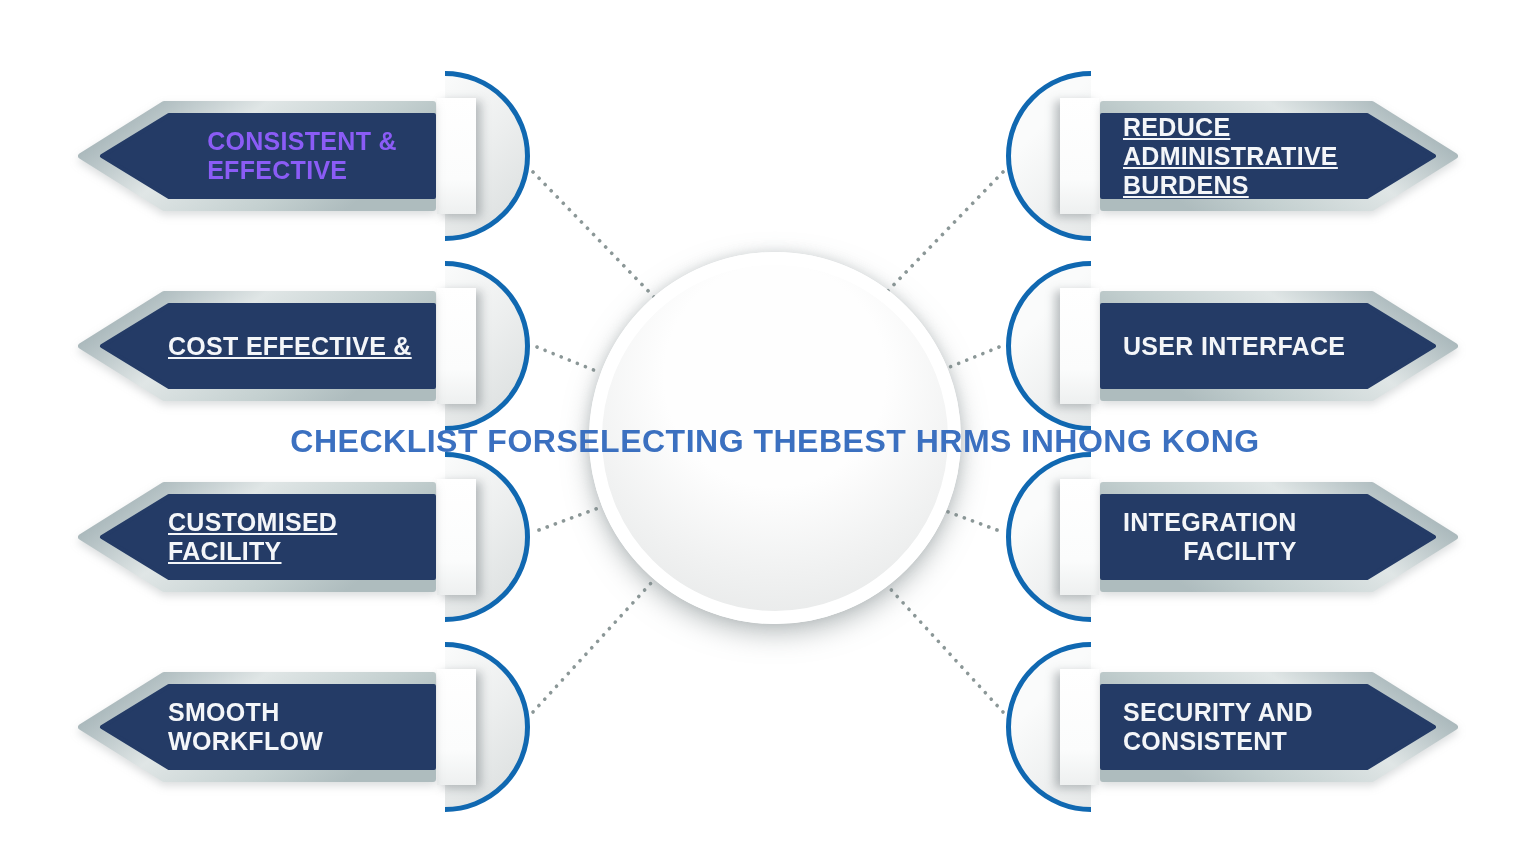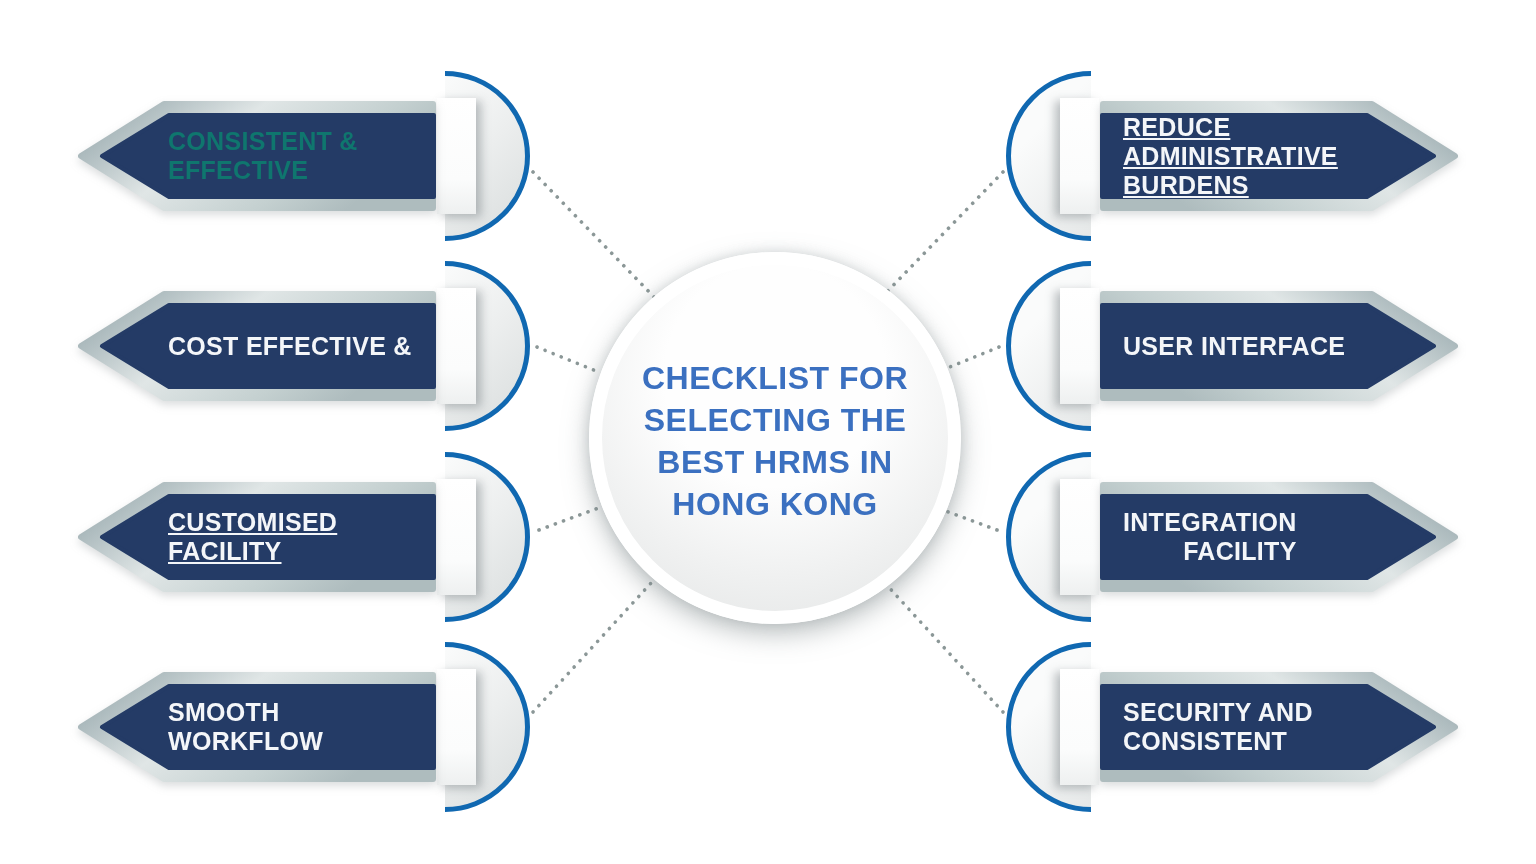--- a/index.html
+++ b/index.html
@@ -52,21 +52,21 @@
   #center-circle {
     position: absolute;
     left: 589px; top: 252px;
     width: 372px; height: 372px;
     box-sizing: border-box;
     border-radius: 50%;
     border: 13px solid #ffffff;
     background: radial-gradient(circle at 50% 32%, #fefefe 38%, #f0f1f1 68%, #e2e4e4 100%);
     box-shadow: 0 10px 26px rgba(125,135,138,0.50), 0 0 12px rgba(150,160,162,0.30);
     z-index: 2;
-    display: flex; flex-direction: column;
+    display: flex; 
     align-items: center; justify-content: center;
     padding-top: 6px;
   }
   .center-title-line {
     color: #3b70c0;
     font-size: 32px; font-weight: 700;
     line-height: 42px; letter-spacing: 0.5px;
     text-align: center; white-space: nowrap;
   }
 </style>
@@ -99,35 +99,35 @@
 
   <div id="banners">
       <div class="half-wrap" style="left: 445px; top: 71px; width: 86px; height: 170px;">
         <div class="half-circle" style="left: -85px; border-color: rgb(16, 104, 177);"></div>
       </div>
       <div class="banner-card left-side" style="left: 437px; top: 98px;"></div>
       <svg viewBox="0 0 358 116" preserveAspectRatio="none" class="arrow-svg" style="left: 78px; top: 98px;">
         <path d="M3 58 L86 6 H355 V110 H86 Z" fill="url(#silverL)" stroke="url(#silverL)" stroke-width="6" stroke-linejoin="round"></path>
         <path d="M24 58 L91 17 H356 V99 H91 Z" fill="#243b66" stroke="#243b66" stroke-width="4" stroke-linejoin="round"></path>
       </svg>
-      <div class="banner-label" style="left: 168px; top: 96px; color: #0f766e;">
+      <div class="banner-label" style="left: 168px; top: 96px; color: #8b5cf6; justify-content: center;">
         <div>
           <div>CONSISTENT &amp;</div>
           <div>EFFECTIVE</div>
         </div>
       </div>
       <div class="half-wrap" style="left: 445px; top: 261px; width: 86px; height: 170px;">
         <div class="half-circle" style="left: -85px; border-color: rgb(16, 104, 177);"></div>
       </div>
       <div class="banner-card left-side" style="left: 437px; top: 288px;"></div>
       <svg viewBox="0 0 358 116" preserveAspectRatio="none" class="arrow-svg" style="left: 78px; top: 288px;">
         <path d="M3 58 L86 6 H355 V110 H86 Z" fill="url(#silverL)" stroke="url(#silverL)" stroke-width="6" stroke-linejoin="round"></path>
         <path d="M24 58 L91 17 H356 V99 H91 Z" fill="#243b66" stroke="#243b66" stroke-width="4" stroke-linejoin="round"></path>
       </svg>
-      <div class="banner-label" style="left: 168px; top: 286px; color: rgb(244, 246, 249);">
+      <div class="banner-label" style="left: 168px; top: 286px; color: rgb(244, 246, 249); text-decoration: underline;">
         <div>
           <div>COST EFFECTIVE &amp;</div>
         </div>
       </div>
       <div class="half-wrap" style="left: 445px; top: 452px; width: 86px; height: 170px;">
         <div class="half-circle" style="left: -85px; border-color: rgb(16, 104, 177);"></div>
       </div>
       <div class="banner-card left-side" style="left: 437px; top: 479px;"></div>
       <svg viewBox="0 0 358 116" preserveAspectRatio="none" class="arrow-svg" style="left: 78px; top: 479px;">
         <path d="M3 58 L86 6 H355 V110 H86 Z" fill="url(#silverL)" stroke="url(#silverL)" stroke-width="6" stroke-linejoin="round"></path>

